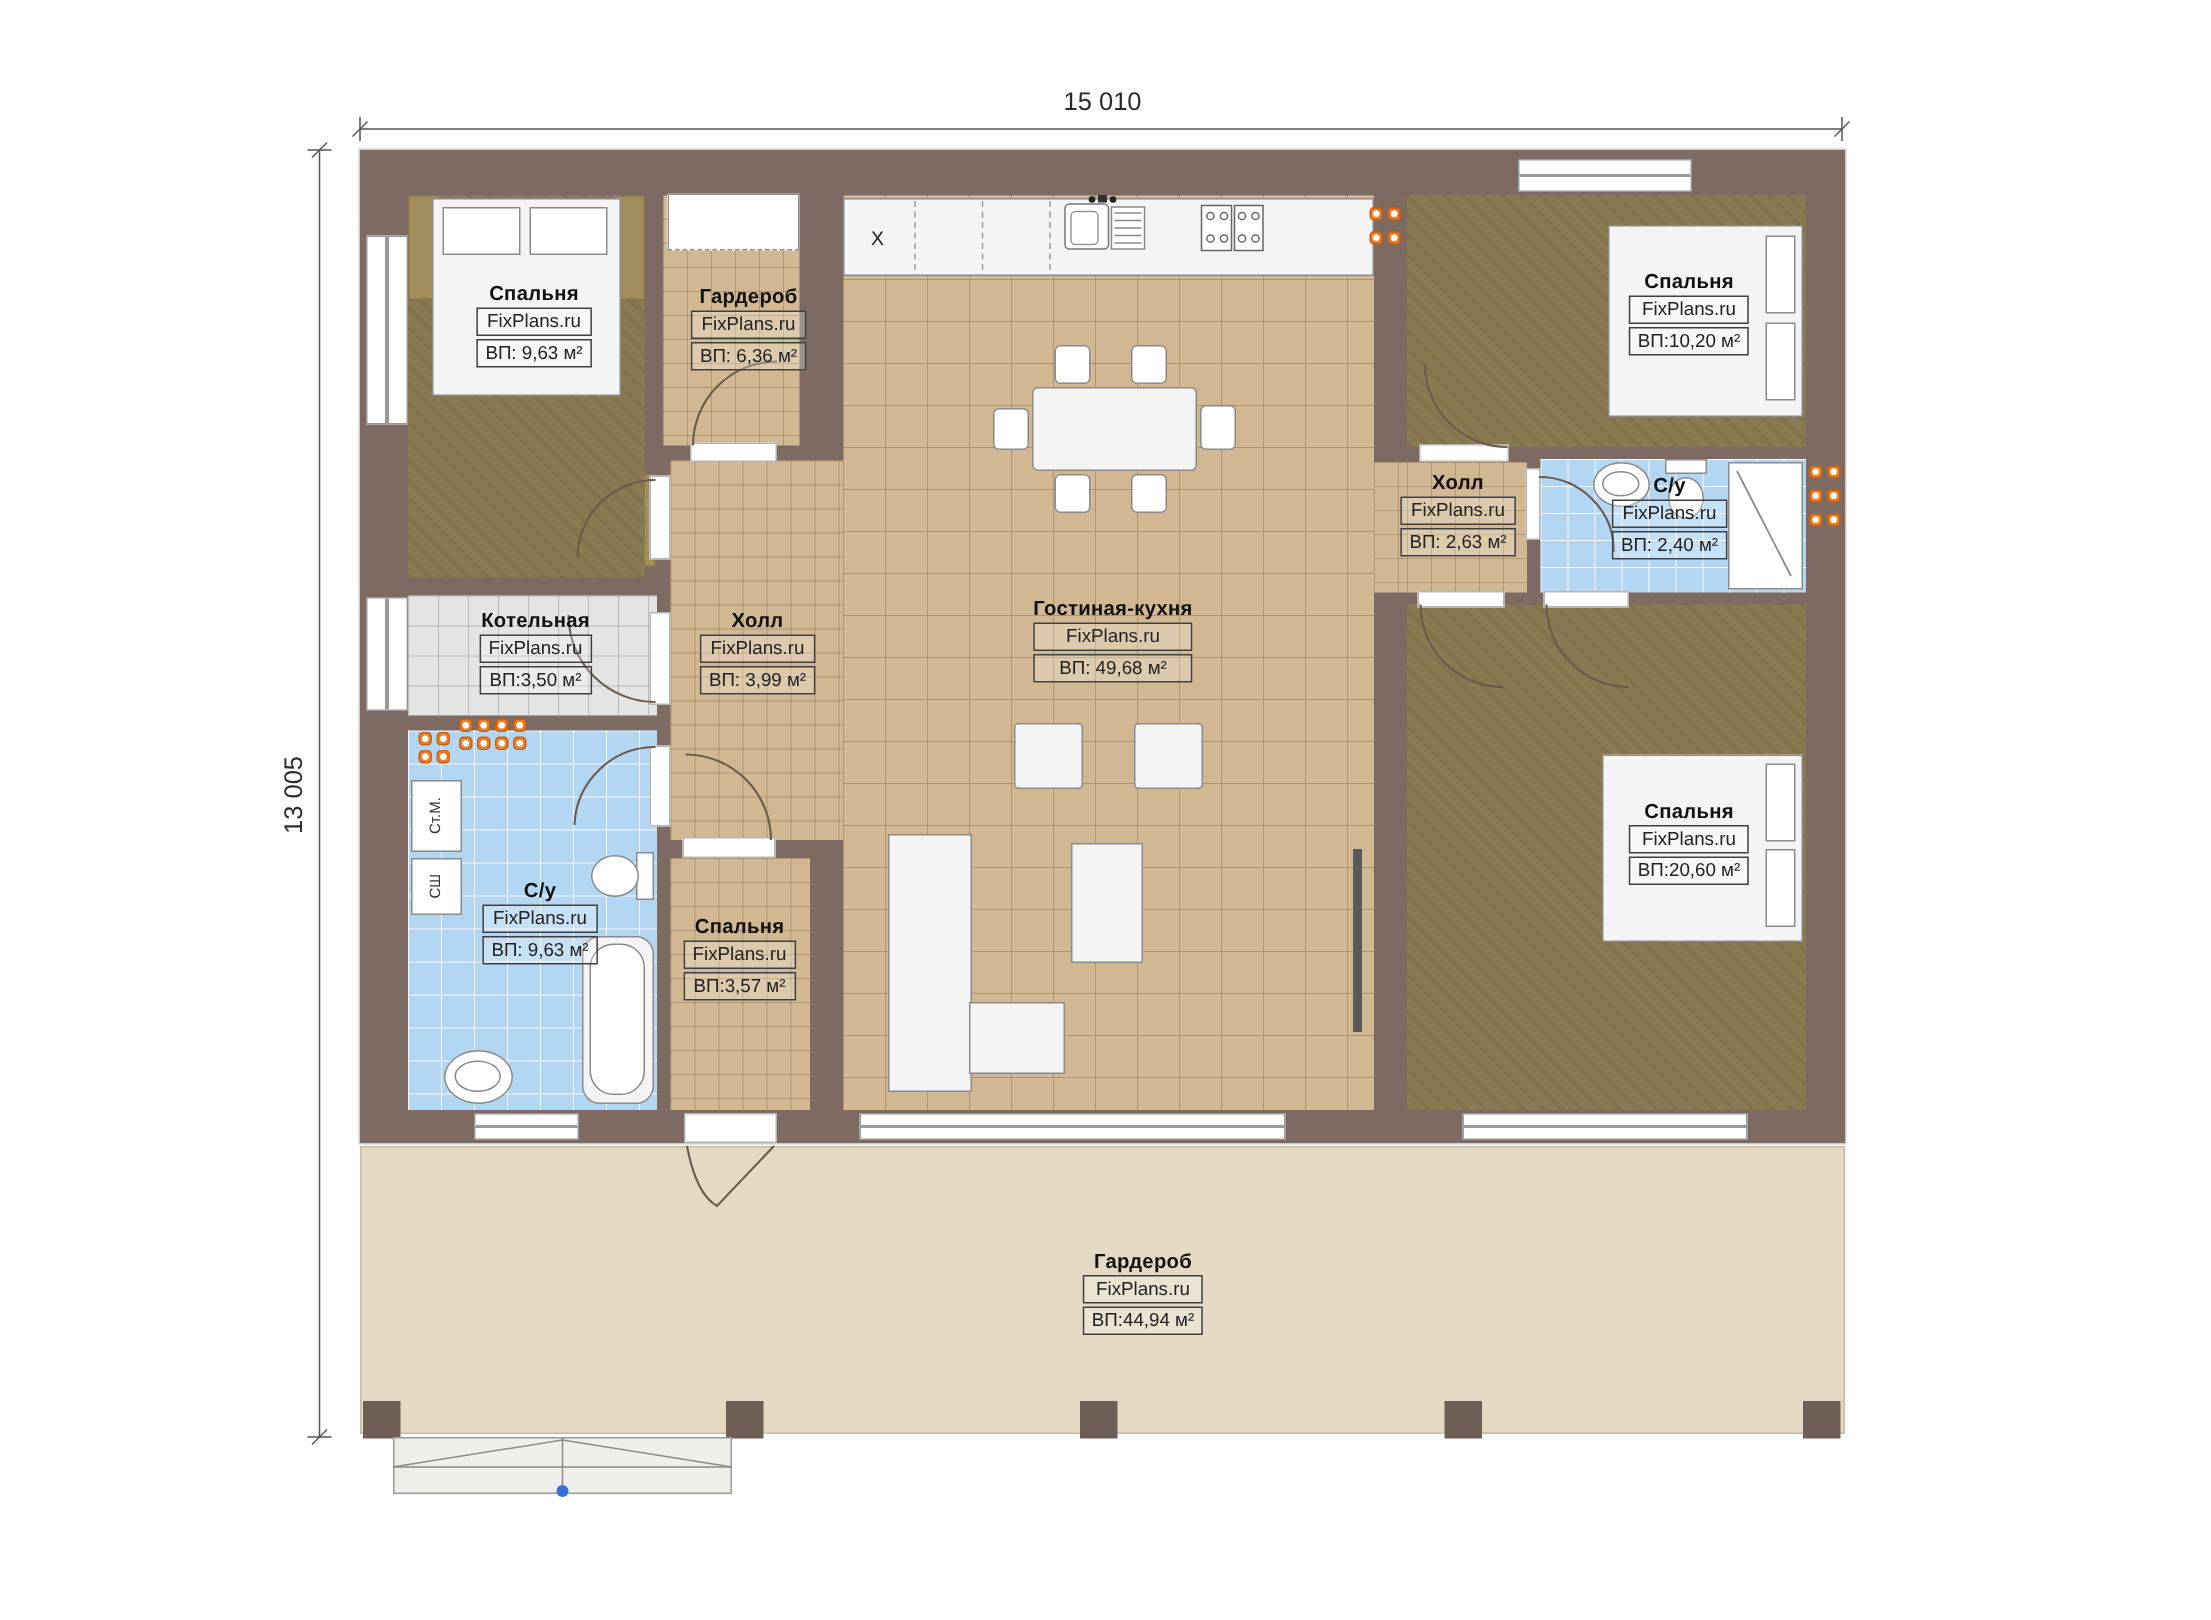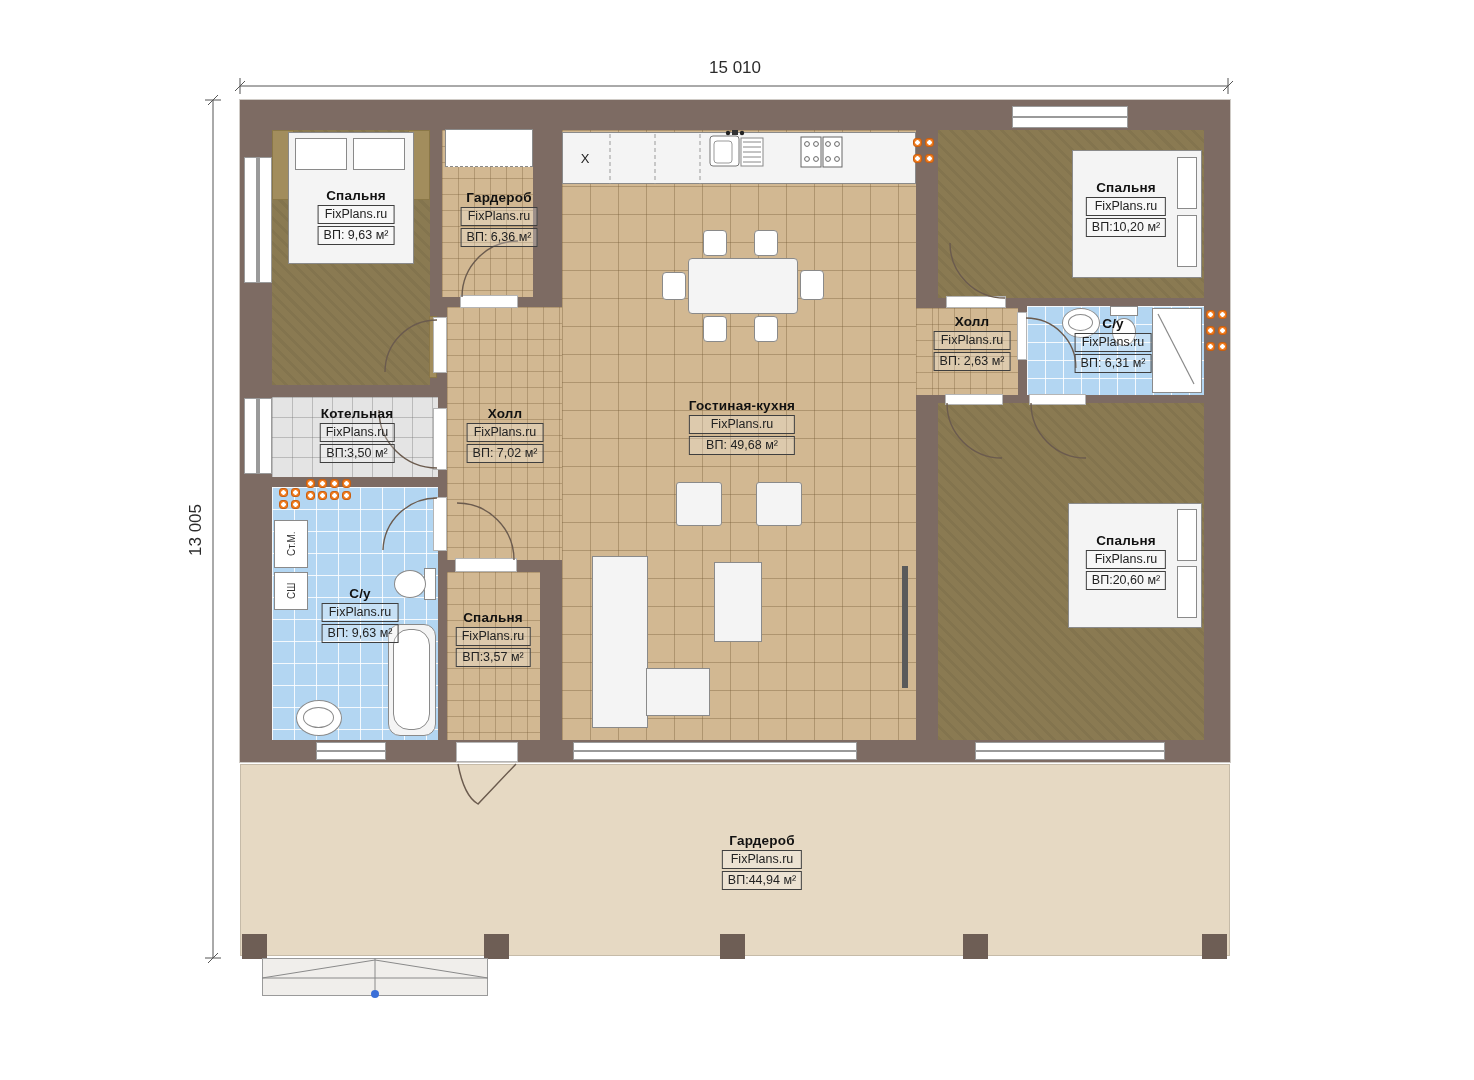--- a/index.html
+++ b/index.html
@@ -262,21 +262,21 @@
     <div class="rbox">ВП: 6,36 м²</div>
   </div>
   <div class="abs rlabel" style="left:357px;top:406px;">
     <div class="rname">Котельная</div>
     <div class="rbox">FixPlans.ru</div>
     <div class="rbox">ВП:3,50 м²</div>
   </div>
   <div class="abs rlabel" style="left:505px;top:406px;">
     <div class="rname">Холл</div>
     <div class="rbox">FixPlans.ru</div>
-    <div class="rbox">ВП: 7,02 м²</div>
+    <div class="rbox">ВП: 3,99 м²</div>
   </div>
   <div class="abs rlabel" style="left:742px;top:398px;">
     <div class="rname">Гостиная-кухня</div>
     <div class="rbox">FixPlans.ru</div>
     <div class="rbox">ВП: 49,68 м²</div>
   </div>
   <div class="abs rlabel" style="left:360px;top:586px;">
     <div class="rname">С/у</div>
     <div class="rbox">FixPlans.ru</div>
     <div class="rbox">ВП: 9,63 м²</div>
@@ -287,21 +287,21 @@
     <div class="rbox">ВП:3,57 м²</div>
   </div>
   <div class="abs rlabel" style="left:972px;top:314px;">
     <div class="rname">Холл</div>
     <div class="rbox">FixPlans.ru</div>
     <div class="rbox">ВП: 2,63 м²</div>
   </div>
   <div class="abs rlabel" style="left:1113px;top:316px;">
     <div class="rname">С/у</div>
     <div class="rbox">FixPlans.ru</div>
-    <div class="rbox">ВП: 6,31 м²</div>
+    <div class="rbox">ВП: 2,40 м²</div>
   </div>
   <div class="abs rlabel" style="left:1126px;top:180px;">
     <div class="rname">Спальня</div>
     <div class="rbox">FixPlans.ru</div>
     <div class="rbox">ВП:10,20 м²</div>
   </div>
   <div class="abs rlabel" style="left:1126px;top:533px;">
     <div class="rname">Спальня</div>
     <div class="rbox">FixPlans.ru</div>
     <div class="rbox">ВП:20,60 м²</div>

